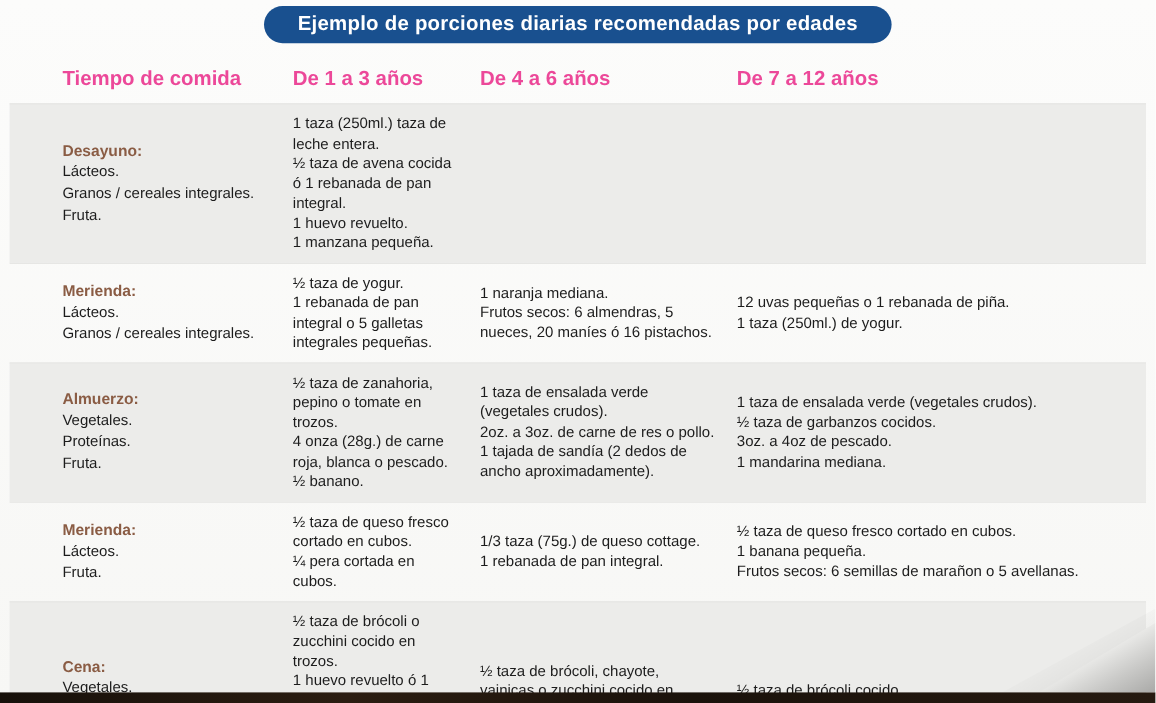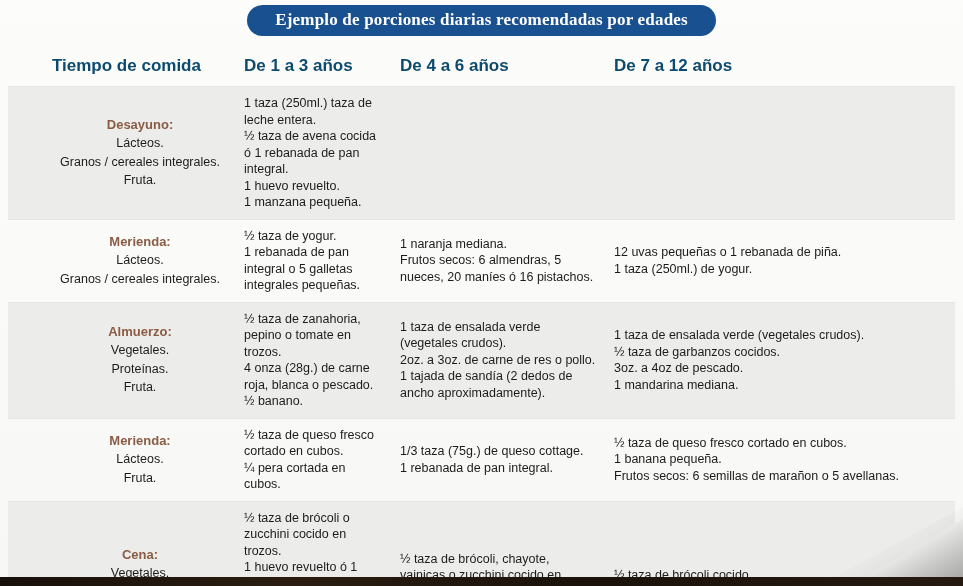--- a/index.html
+++ b/index.html
@@ -2,21 +2,21 @@
 <html><head>
 <meta charset="utf-8">
 <style>
   html,body{margin:0;padding:0;}
   body{
     width:963px;height:586px;position:relative;overflow:hidden;
     background:linear-gradient(180deg,#fcfcfb 0%,#f7f7f5 100%);
     font-family:"Liberation Sans","DejaVu Sans",sans-serif;
     color:#1c1c1c;
   }
-  .title-wrap{padding-top:5px;text-align:center;font-family:Liberation Serif, serif;}
+  .title-wrap{padding-top:5px;text-align:center;}
   .title-pill{
     display:inline-block;
     background:#19508f;
     color:#ffffff;
     font-weight:bold;
     font-size:17px;
     letter-spacing:.2px;
     padding:5px 28px 6px 28px;
     border-radius:18px;
   }
@@ -25,35 +25,35 @@
   }
   .hdr-row,.row{
     display:grid;
     grid-template-columns:186px 150px 208px 1fr;
     column-gap:6px;
     padding-left:44px;
     box-sizing:border-box;
   }
   .hdr-row{
     padding-top:6px;padding-bottom:10px;
-    font-weight:bold;font-size:17px;color:#0c4a6e;
+    font-weight:bold;font-size:17px;color:#ec4899;
   }
   .row{align-items:center;border-top:1px solid #e6e6e4;}
   .row.gray{background:#ececea;}
   .row.h1{min-height:88px;}
   .row.h2{min-height:77px;}
   .row.h3{min-height:109px;}
   .row.h4{min-height:76px;}
   .row.h5{min-height:134px;}
   .cell{
     font-size:12.5px;line-height:1.32;
     white-space:pre-line;
     padding:8px 12px 8px 0;
   }
-  .meal-cell{padding:8px 10px 8px 0;text-align:center;}
+  .meal-cell{padding:8px 10px 8px 0;}
   .meal-title{
     display:block;
     font-weight:bold;color:#8a5c44;font-size:13px;
     margin-bottom:1px;
   }
   .meal-cats{font-size:12.5px;line-height:1.32;white-space:pre-line;}
   .bottom-bar{
     position:absolute;left:0;bottom:0;width:963px;height:9px;
     background:linear-gradient(90deg,#17100a 0%,#2b1d11 30%,#1a120b 60%,#261a10 100%);
   }

